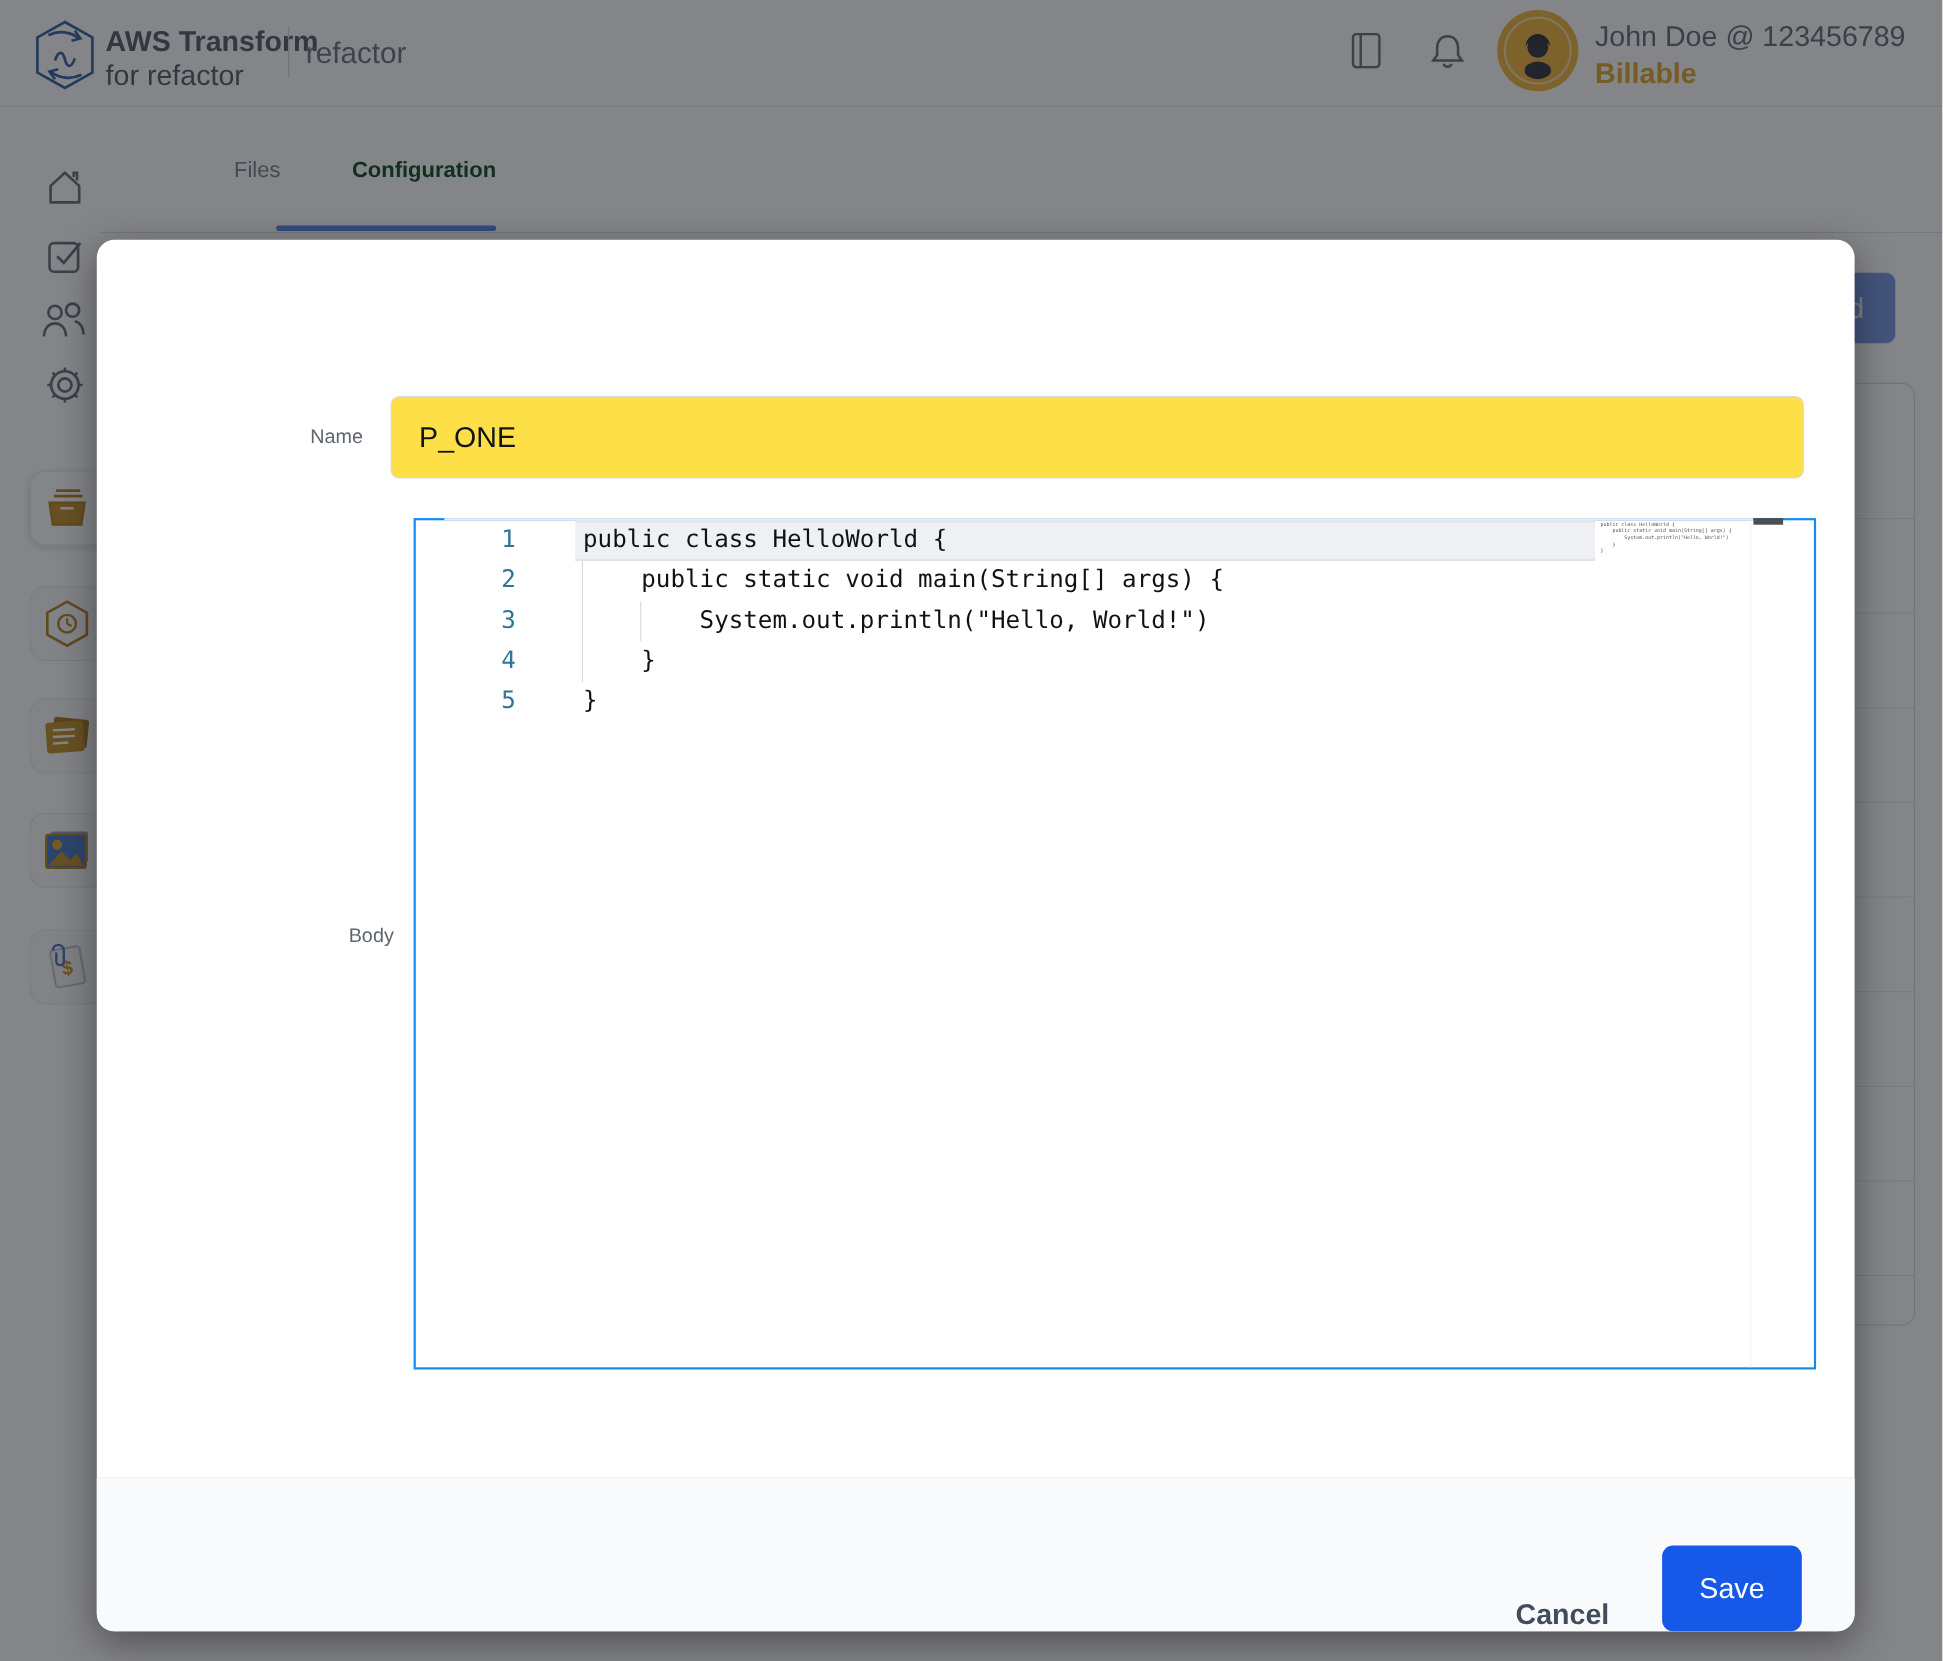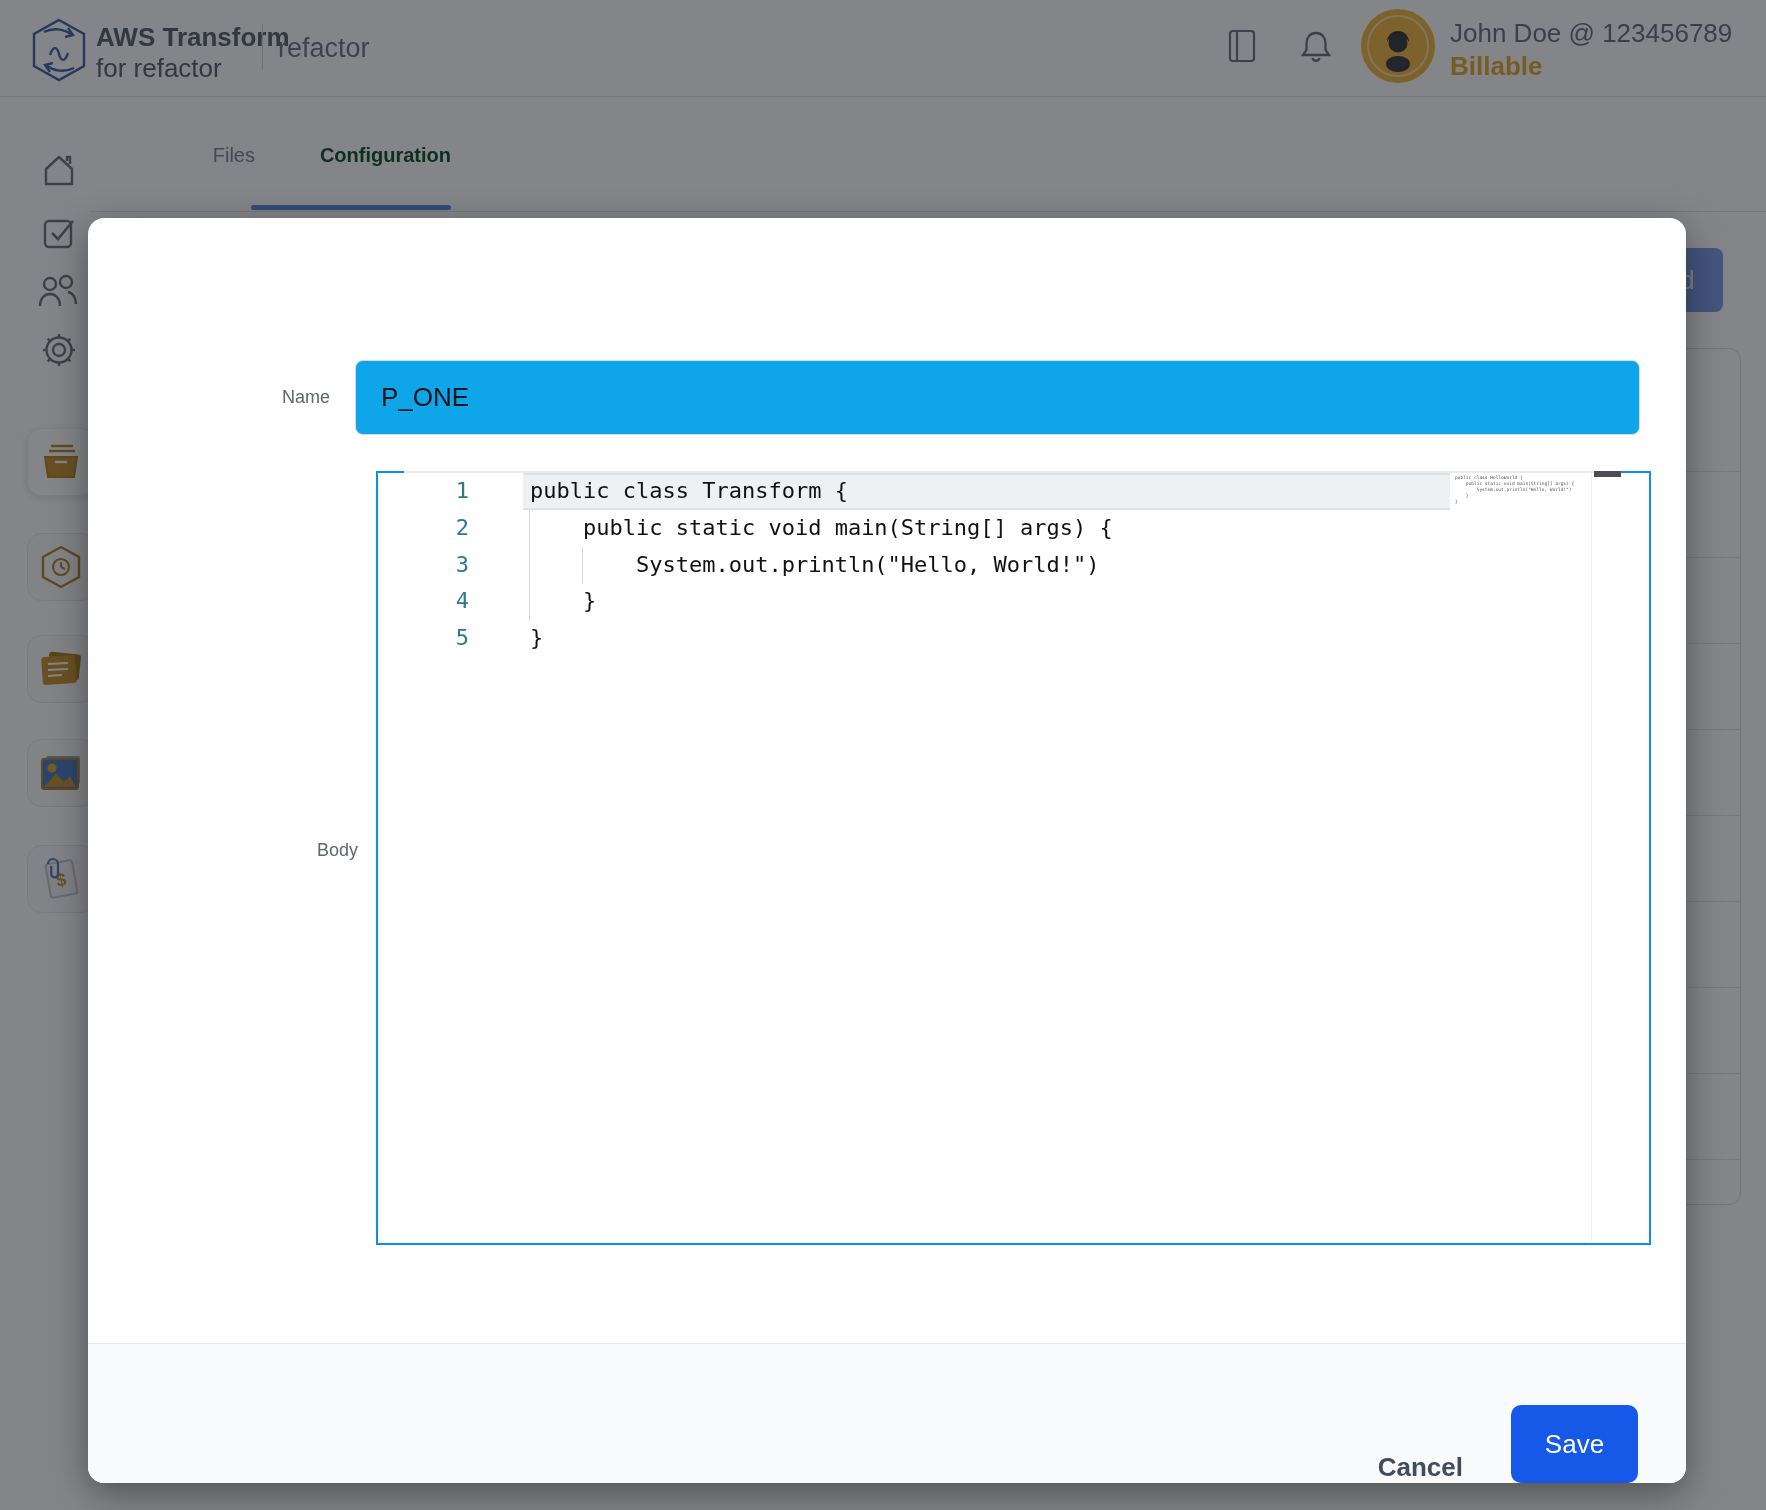--- a/index.html
+++ b/index.html
@@ -44,21 +44,21 @@
   .modal-header { position:absolute; left:0; top:0; width:100%; height:107px; background:#f9fafc;
                   border-bottom:1px solid #e7e9ed; border-radius:16px 16px 0 0; display:flex; align-items:center; }
   .modal-title { margin-left:35px; font-size:30px; font-weight:600; color:#101418; }
   .modal-close { position:absolute; right:42px; top:34px; width:42px; height:42px; border:none; background:none;
                  font-size:31px; color:#16191f; cursor:pointer; line-height:42px; text-align:center; }
 
   .field-label { position:absolute; font-size:18px; color:#5f6670; text-align:right; }
   .name-label { left:0; top:142px; width:242px; line-height:75px; }
   .body-label { left:0; top:614px; width:270px; line-height:36px; }
   .name-input { position:absolute; left:267px; top:142px; width:1285px; height:75px; border:1px solid #d7dade; border-radius:8px;
-                padding-left:25px; font-size:26px; color:#101418; font-family:"Liberation Sans", sans-serif; background:#0ea5e9; }
+                padding-left:25px; font-size:26px; color:#101418; font-family:"Liberation Sans", sans-serif; background:#fde047; }
 
   
   .editor { position:absolute; left:288px; top:253px; width:1275px; height:774px; border:2px solid #128af0; background:#fff; }
   .cur-line { position:absolute; left:145px; top:0; width:927px; height:37px; background:#eef0f3;
               border-top:2px solid #dfe3e7; border-bottom:2px solid #dfe3e7; z-index:0; }
   .code-row { position:relative; height:36.8px; display:flex; z-index:1; }
   .ln { width:91px; text-align:right; font-family:"DejaVu Sans Mono", monospace; font-size:22px; line-height:36.8px; color:#2e7596; }
   .code { margin-left:61px; font-family:"DejaVu Sans Mono", monospace; font-size:22px; line-height:36.8px; color:#101114; white-space:pre; }
   .indent-guide { position:absolute; width:1px; background:#d5d9dd; z-index:1; }
   .g1 { left:151px; top:36.8px; height:110.4px; }
@@ -217,21 +217,21 @@
     <input class="name-input" type="text" value="P_ONE" style="">
 
     <div class="field-label body-label">Body</div>
 
     <div class="editor">
       <div class="border-cover"></div>
       <div class="cur-line"></div>
 
       <div class="code-row">
         <span class="ln">1</span>
-        <span class="code">public class Transform {</span>
+        <span class="code">public class HelloWorld {</span>
       </div>
       <div class="code-row">
         <span class="ln">2</span>
         <span class="code">    public static void main(String[] args) {</span>
       </div>
       <div class="code-row">
         <span class="ln">3</span>
         <span class="code">        System.out.println("Hello, World!")</span>
       </div>
       <div class="code-row">

